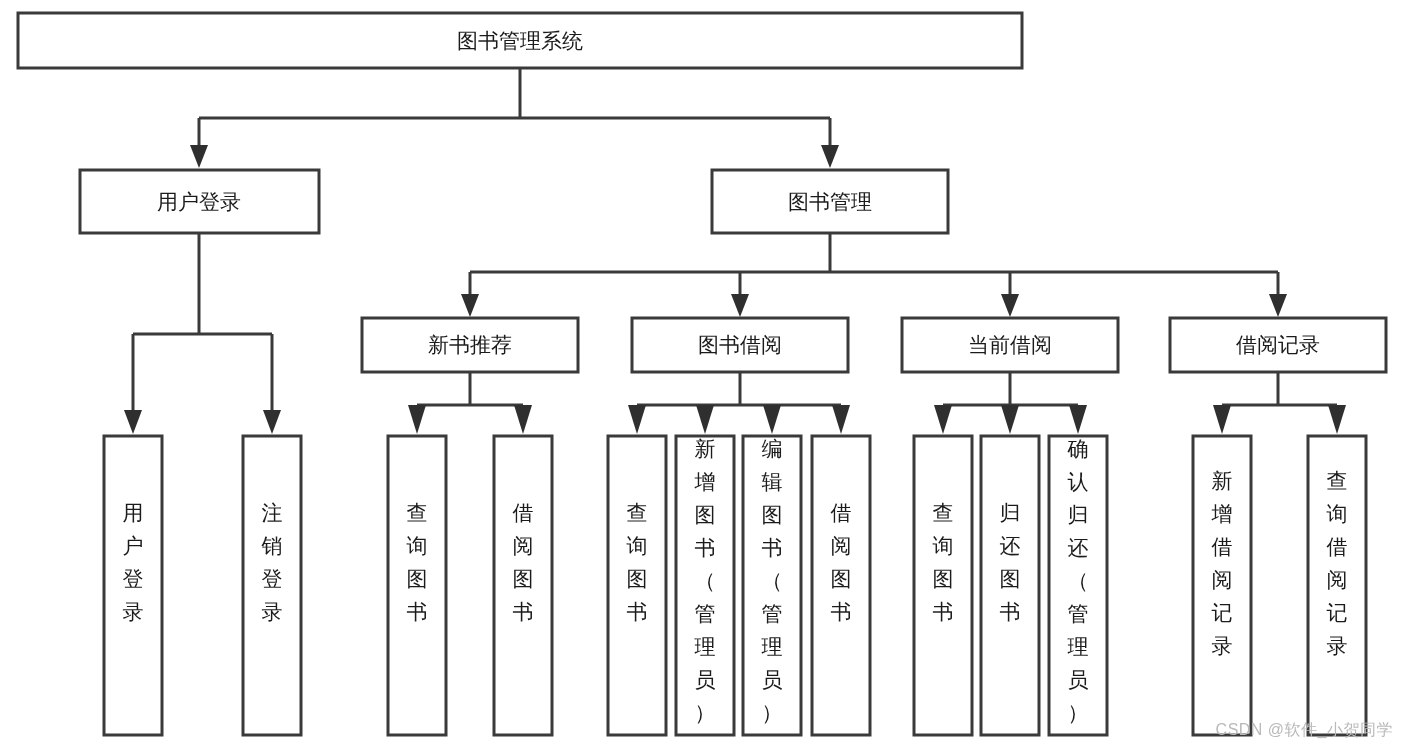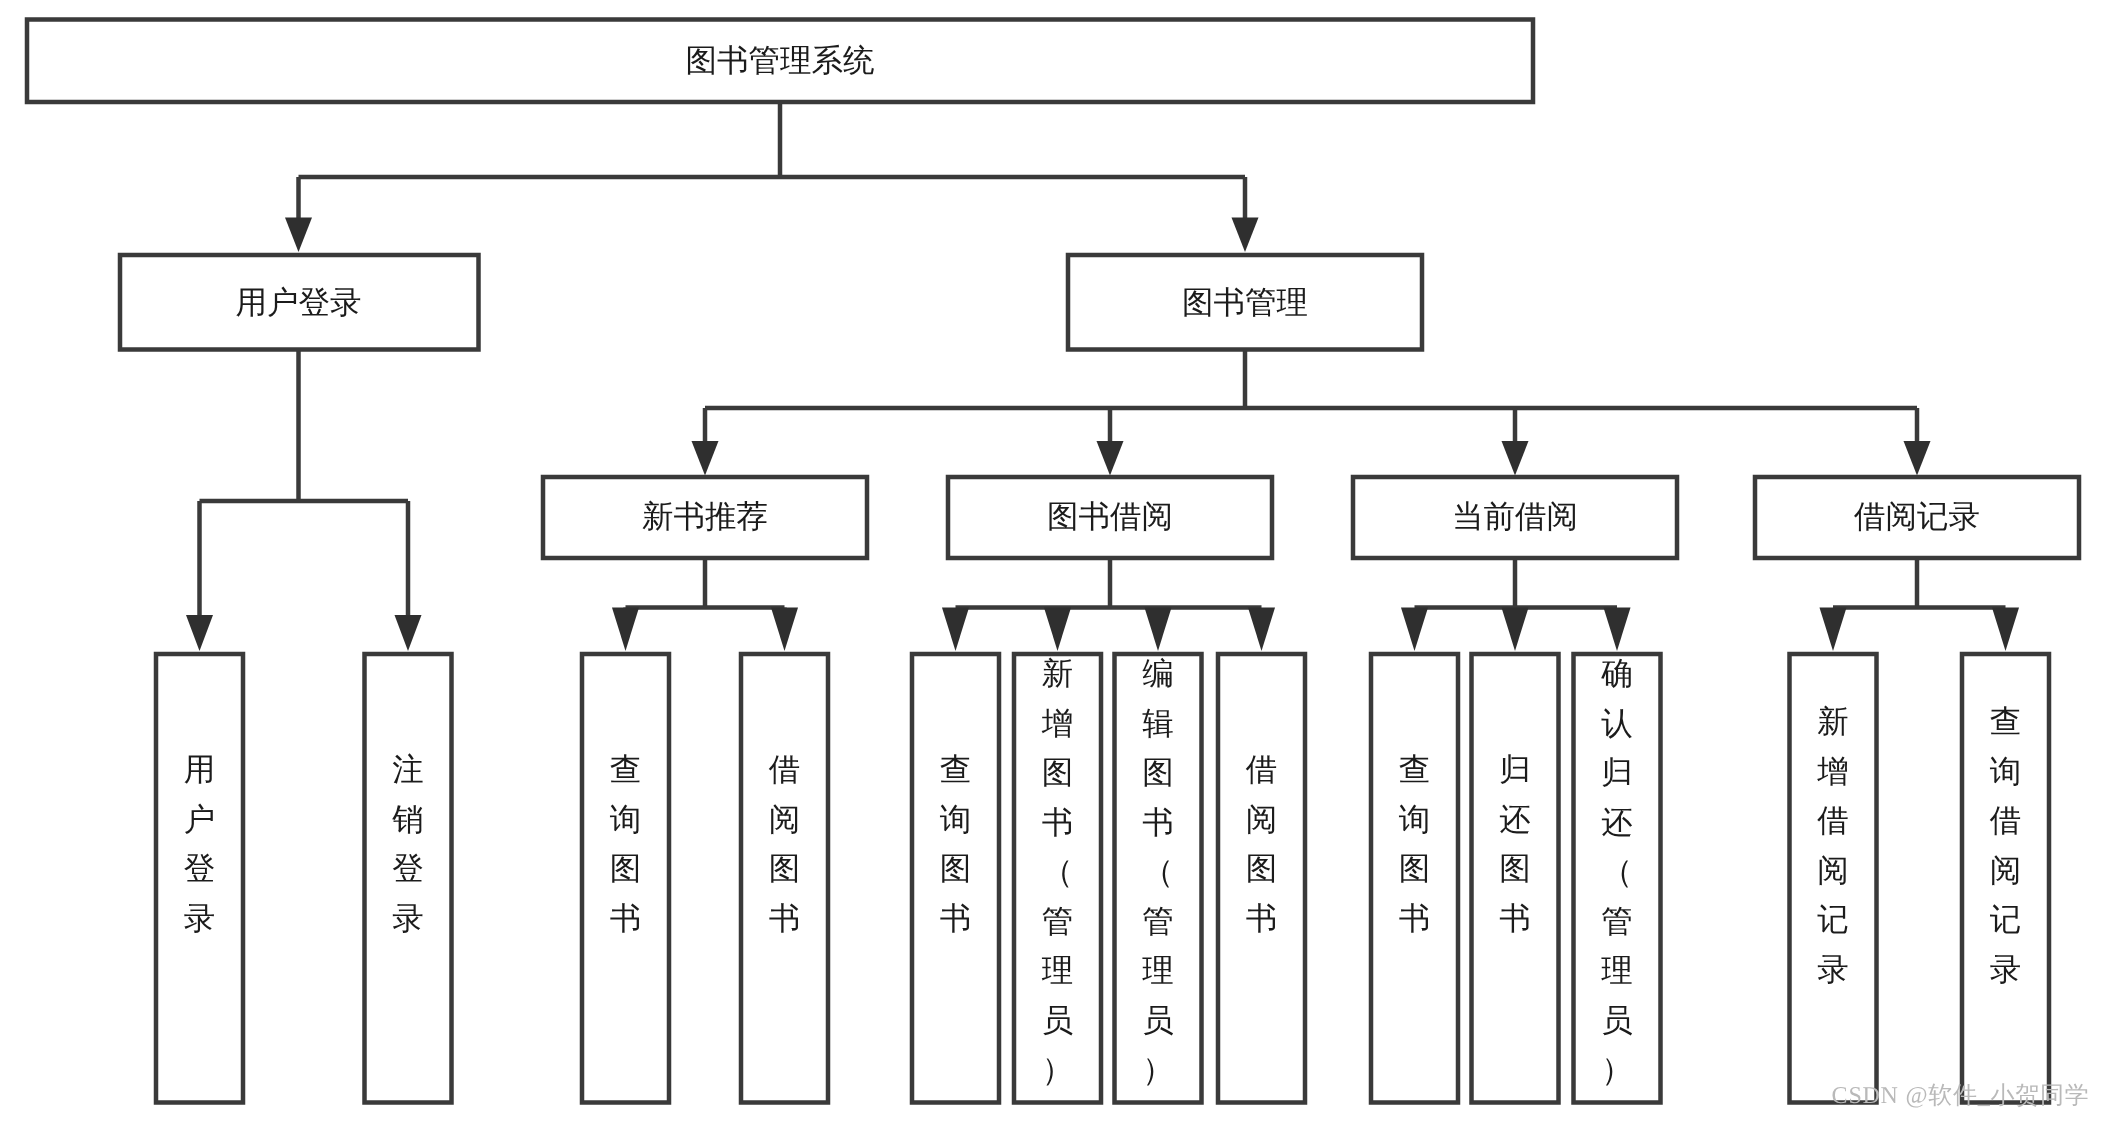--- a/index.html
+++ b/index.html
@@ -49,21 +49,21 @@
   .node-label-v {
     font-family: "Liberation Sans", "DejaVu Sans", sans-serif;
     font-size: 21px;
     fill: #1b1b1b;
     text-anchor: middle;
   }
   .watermark {
     position: absolute;
     right: 12px;
     bottom: 6px;
-    font-family: Liberation Serif, serif;
+    font-family: Liberation Sans, sans-serif;
     font-size: 16px;
     color: #b9b9b9;
     letter-spacing: 0.5px;
     white-space: nowrap;
     user-select: none;
   }
 </style>
 </head>
 <body>
 

